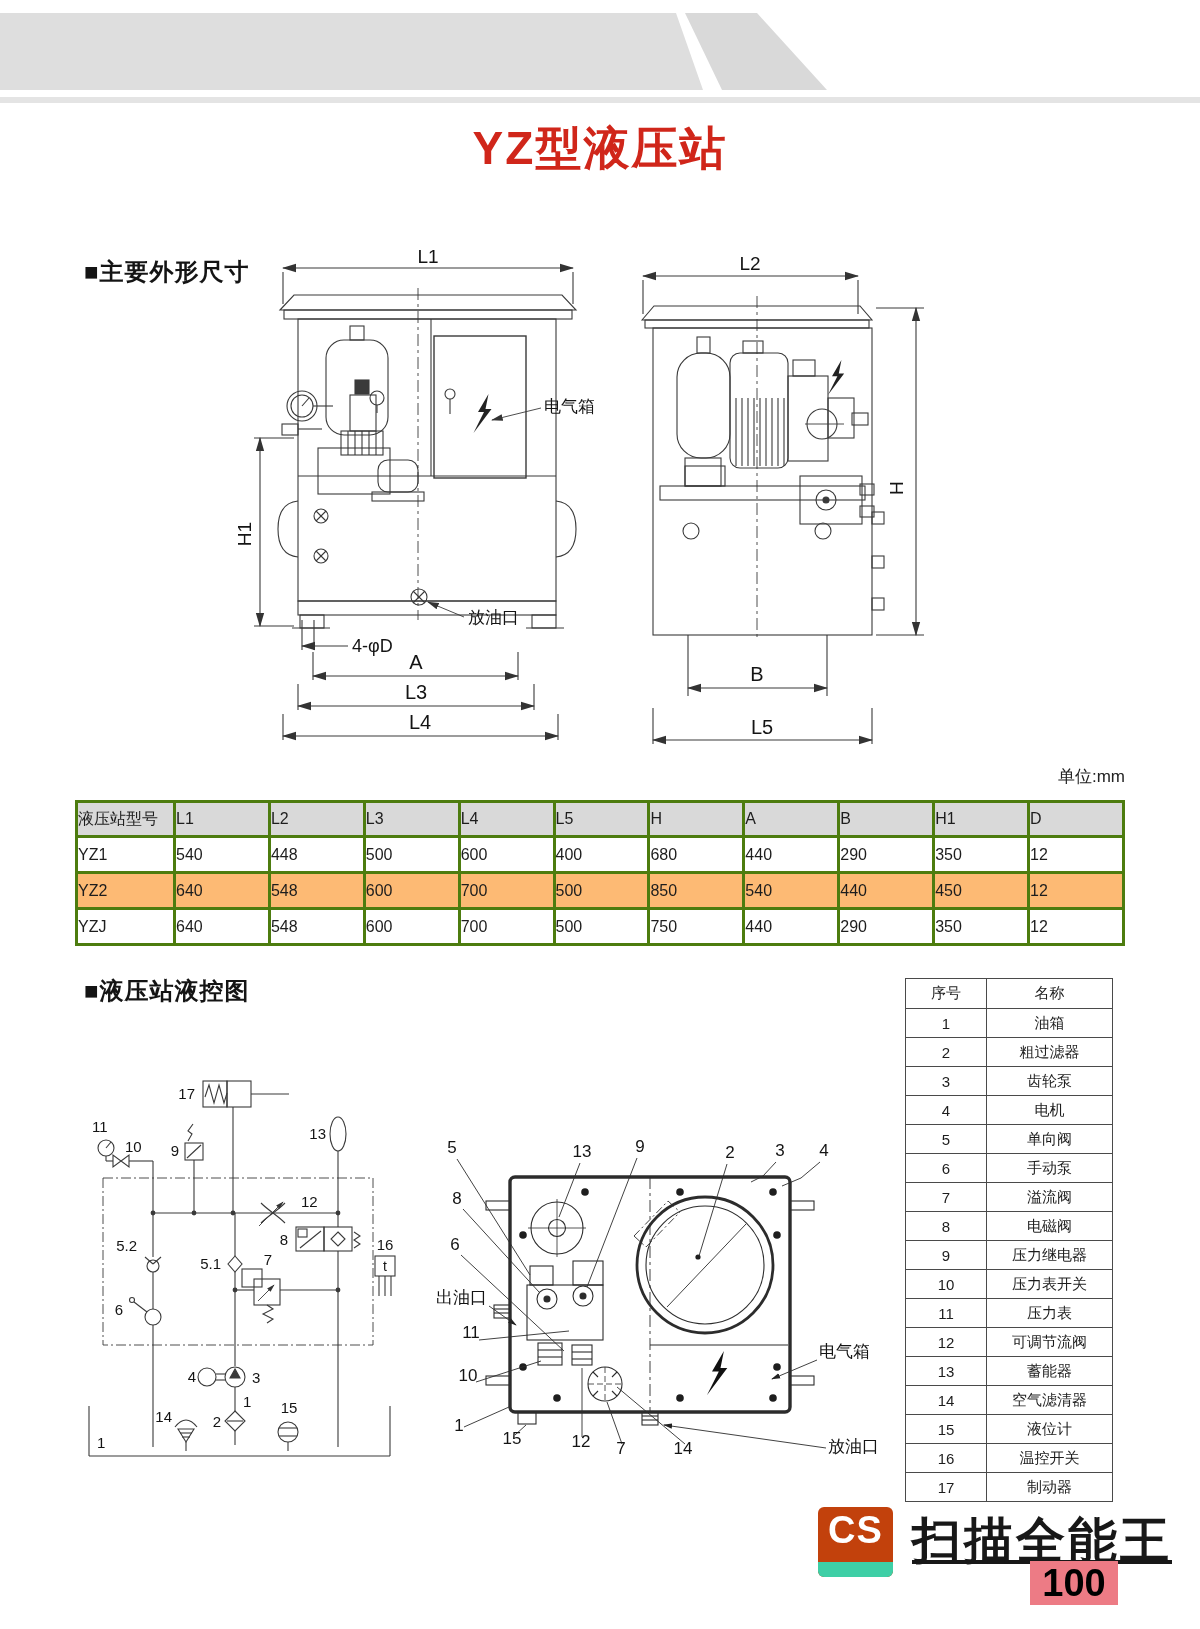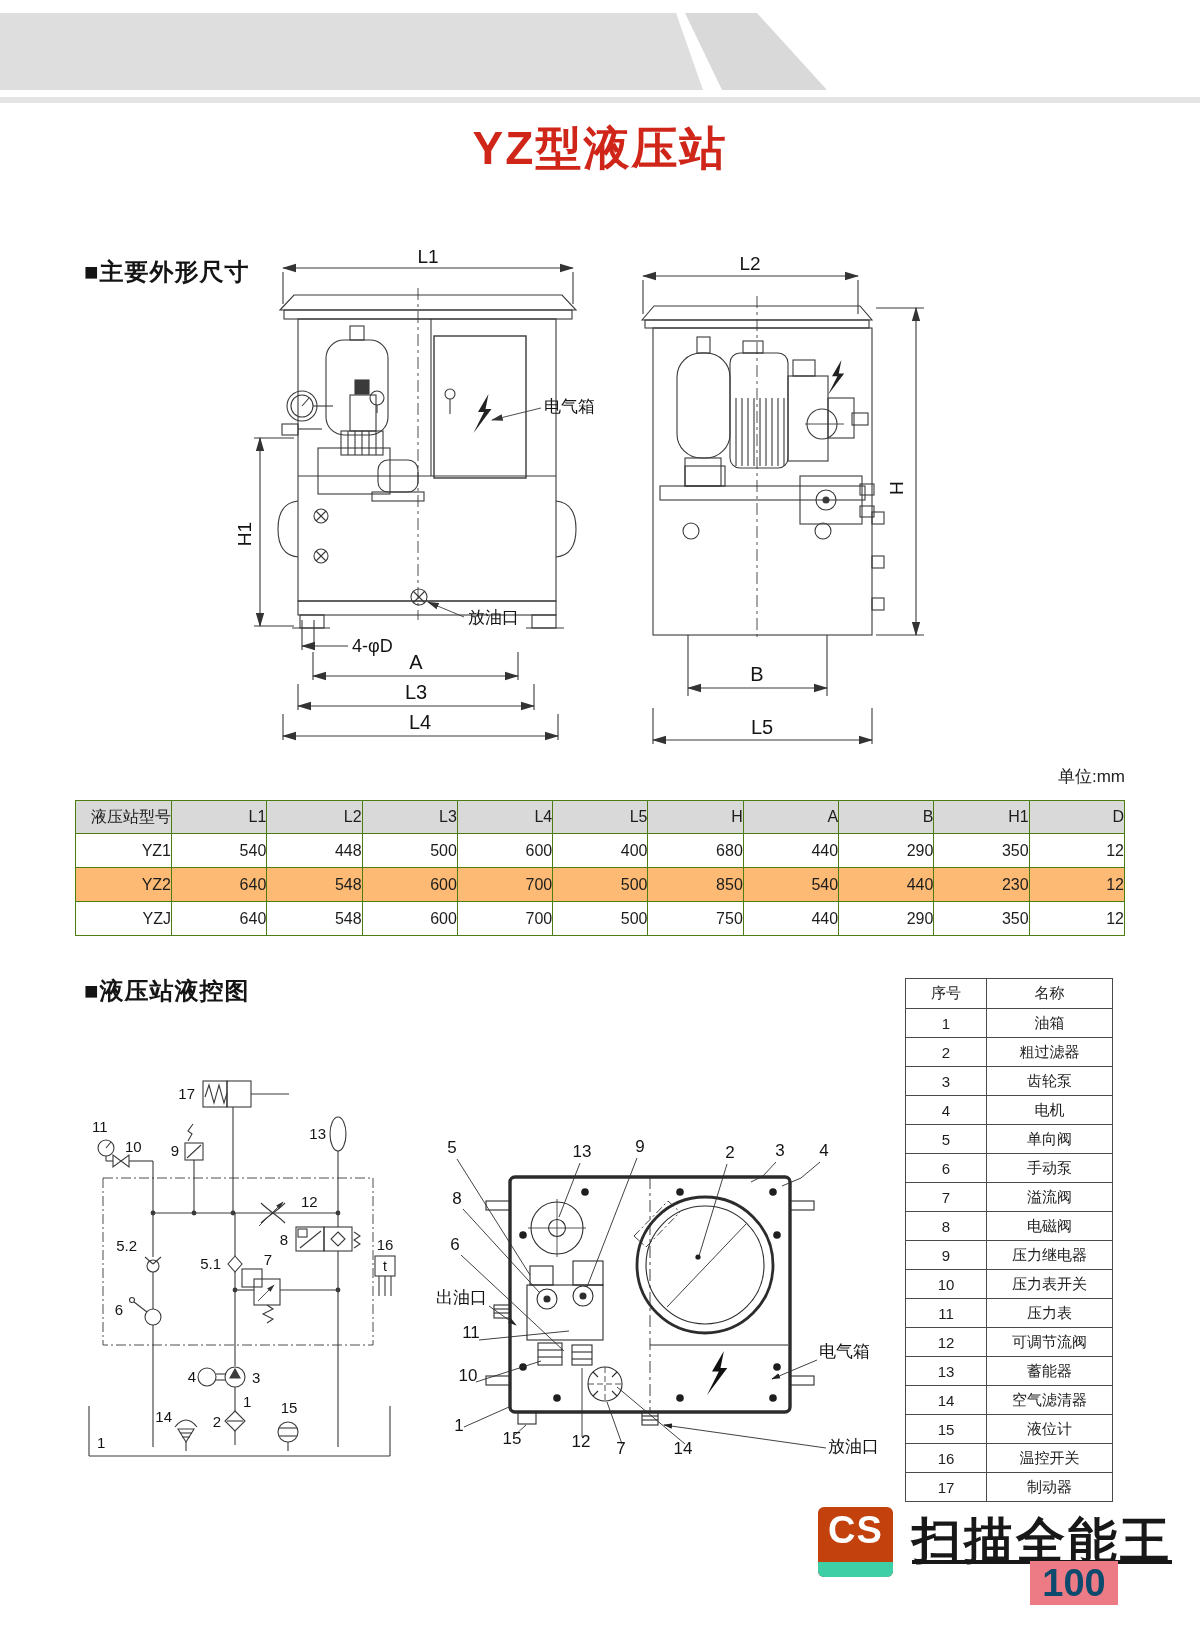--- a/index.html
+++ b/index.html
@@ -17,41 +17,41 @@
   .banner span{font-size:44px;font-weight:bold;color:#252525;letter-spacing:5px;}
   .header-line{left:0;top:97px;width:1200px;height:6px;background:#e4e4e4;}
   
   .doc-title{left:0;top:118px;width:1200px;text-align:center;font-size:46px;font-weight:bold;
              color:#d0261a;letter-spacing:2px;}
   .section-h{font-size:24px;font-weight:bold;color:#141414;letter-spacing:1px;}
   .unit-note{font-size:17px;color:#222;}
   
   .dim-table{left:75px;top:800px;width:1050px;border-collapse:collapse;table-layout:fixed;
              font-size:16px;color:#1d1d1d;}
-  .dim-table th,.dim-table td{border:1px solid #4d7c0f;text-align:right;padding:0;}
+  .dim-table th,.dim-table td{border:3px solid #4d7c0f;text-align:left;padding:0;}
   .dim-table th{height:32px;font-weight:normal;background:#d9d9d9;}
   .dim-table th:first-child{width:95px;}
   .dim-table td{height:33px;background:#ffffff;}
   .dim-table tbody tr:nth-child(2) td{background:#fdba74;}
   
   .parts-table{left:905px;top:978px;width:208px;border-collapse:collapse;table-layout:fixed;
                font-size:15px;color:#1d1d1d;background:#fff;}
   .parts-table th,.parts-table td{border:1px solid #4a4a4a;text-align:center;padding:0;font-weight:normal;}
   .parts-table th{height:29px;}
   .parts-table th:first-child{width:80px;}
   .parts-table td{height:28px;}
   
   svg text{font-family:"Liberation Sans","DejaVu Sans",sans-serif;fill:#141414;}
   
   .cs-icon{left:818px;top:1507px;width:75px;height:70px;border-radius:6px;background:#c2410c;overflow:hidden;}
   .cs-icon .cs-txt{position:absolute;left:0;top:2px;width:100%;text-align:center;
                    color:#ffffff;font-size:38px;font-weight:bold;letter-spacing:1px;}
   .cs-icon .cs-teal{position:absolute;left:0;bottom:0;width:100%;height:15px;background:#3ecfa6;}
   .wm-text{left:912px;top:1508px;font-size:49px;font-weight:bold;color:#181818;letter-spacing:3px;text-decoration:underline;}
-  .wm-badge{left:1030px;top:1561px;width:88px;height:44px;background:#ed7b85;color:#0c4a6e;
+  .wm-badge{left:1030px;top:1561px;width:88px;height:44px;background:#ed7b85;color:#000000;
             font-size:38px;font-weight:bold;display:flex;align-items:center;justify-content:center;}
 </style>
 </head>
 <body>
 
 <div class="page">
 
   <div class="abs band-gray"></div>
   <div class="abs stripe-gray"></div>
   <div class="abs header-line"></div>
@@ -273,21 +273,21 @@
         <tr>
           <td>YZ2</td>
           <td>640</td>
           <td>548</td>
           <td>600</td>
           <td>700</td>
           <td>500</td>
           <td>850</td>
           <td>540</td>
           <td>440</td>
-          <td>230</td>
+          <td>450</td>
           <td>12</td>
         </tr>
         <tr>
           <td>YZJ</td>
           <td>640</td>
           <td>548</td>
           <td>600</td>
           <td>700</td>
           <td>500</td>
           <td>750</td>

